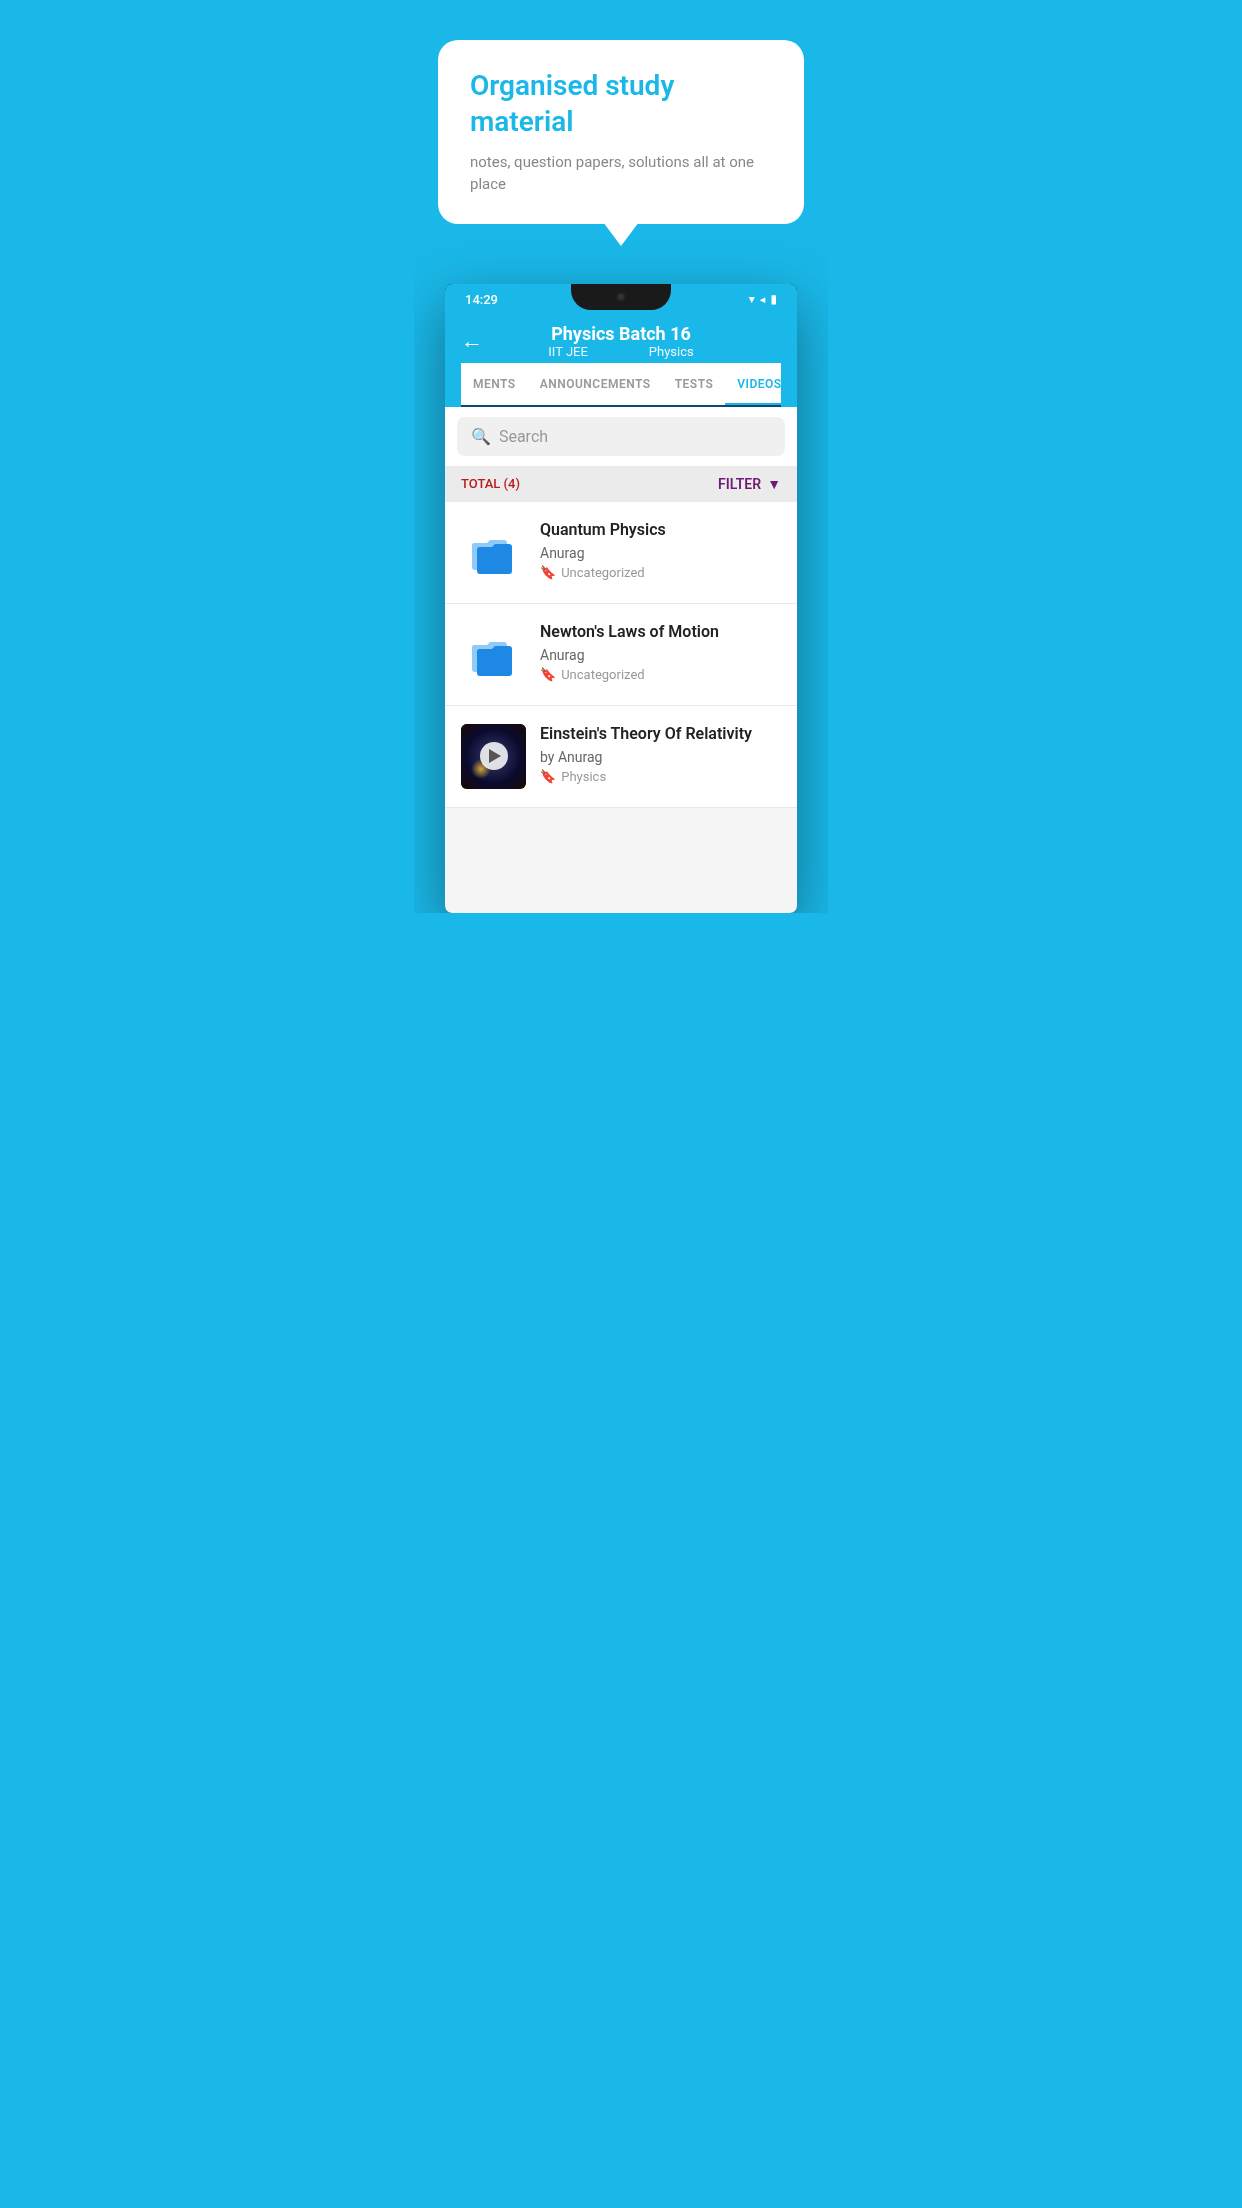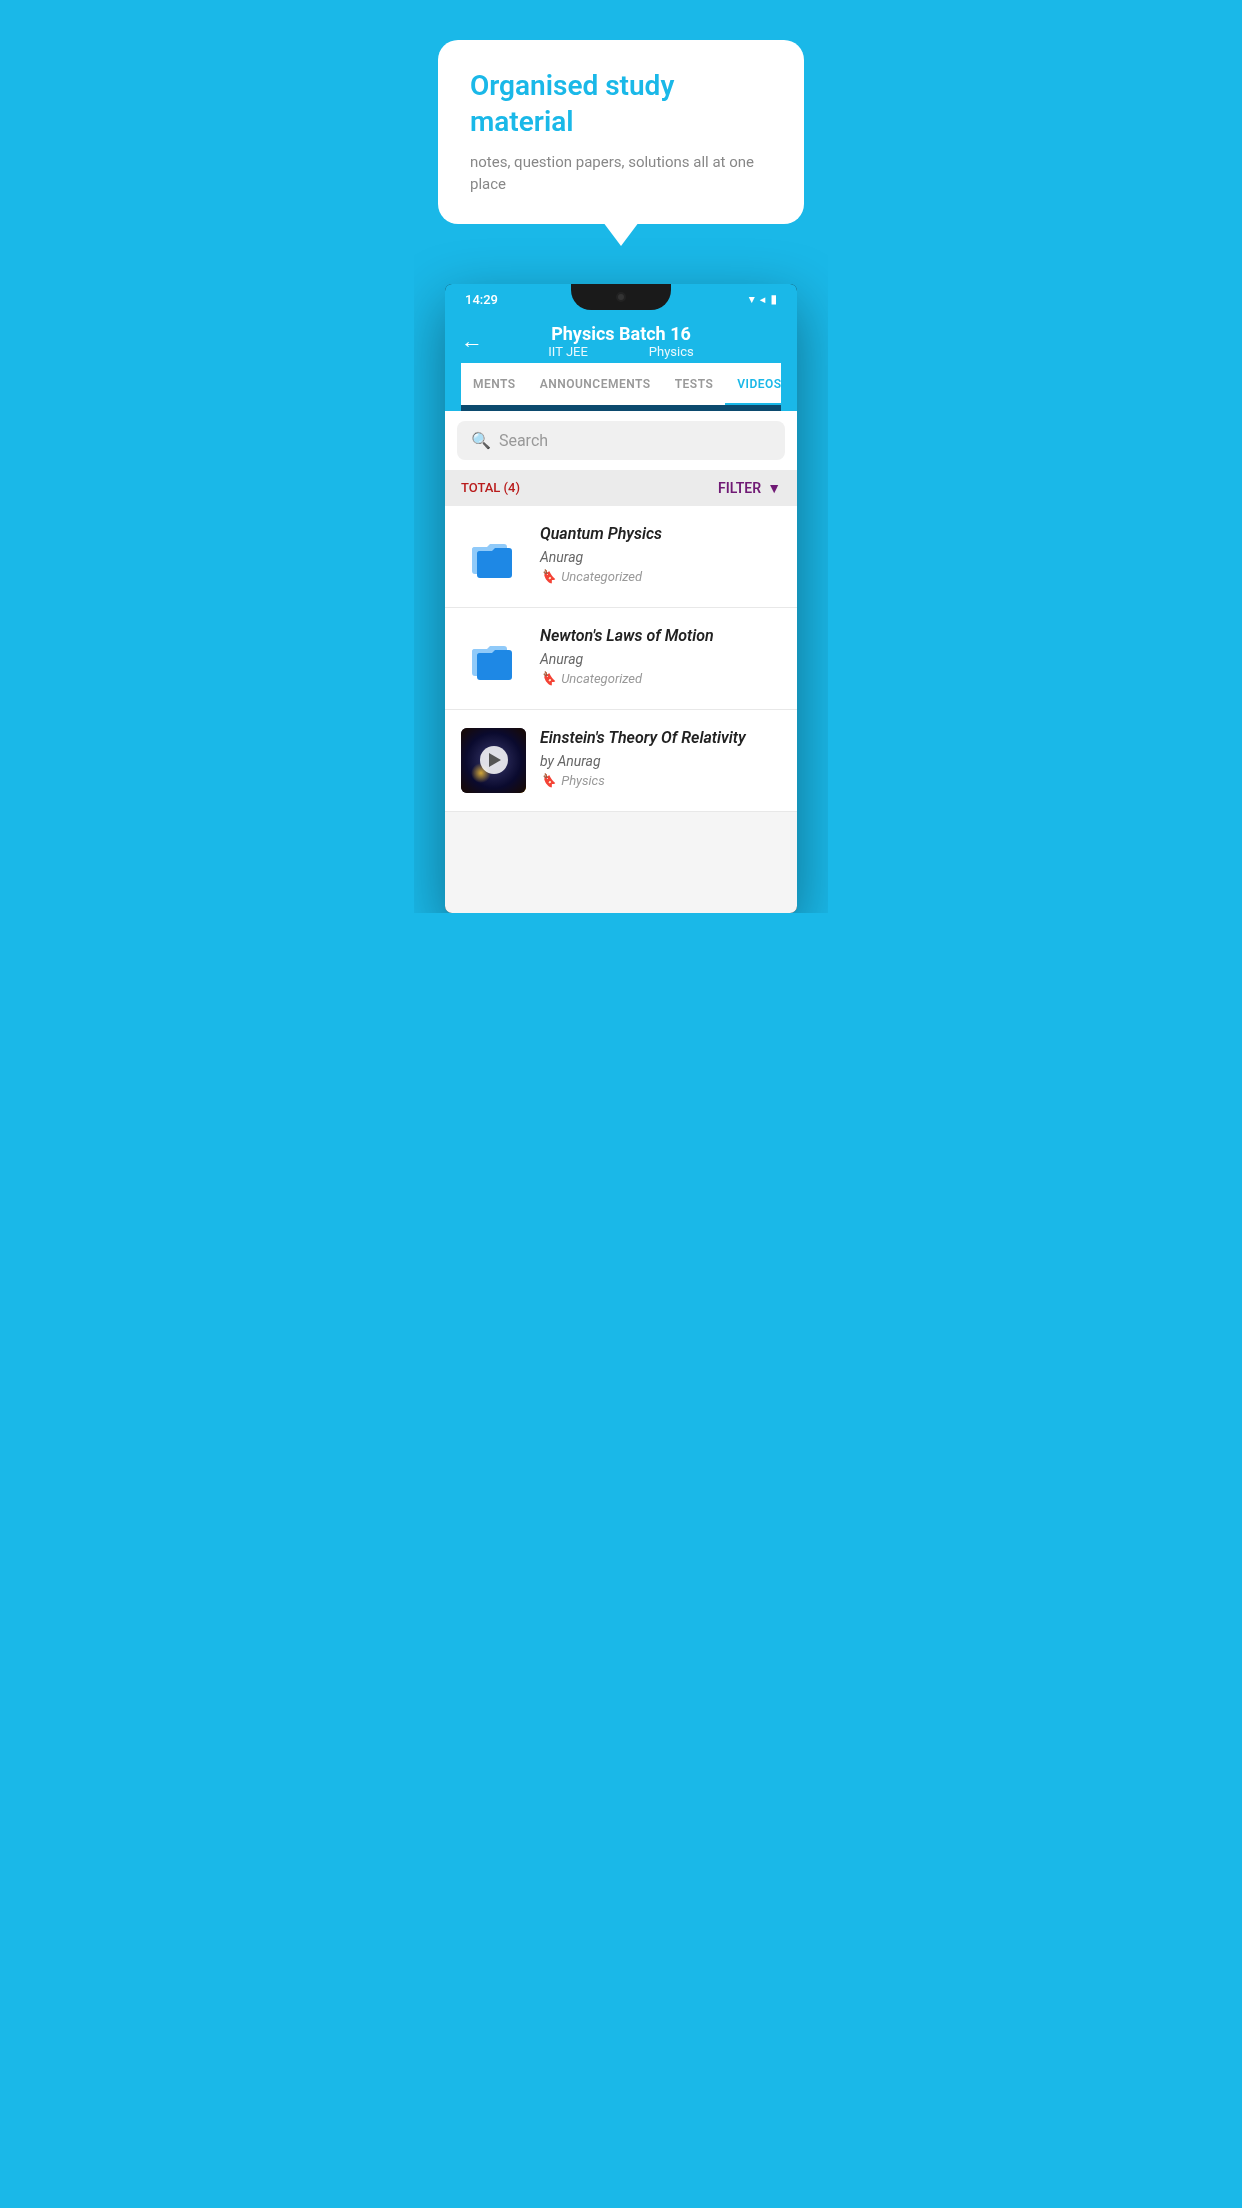--- a/index.html
+++ b/index.html
@@ -163,21 +163,21 @@
     .header-subtitle span {
       margin: 0 12px;
     }
 
     
     .tab-bar {
       background: white;
       display: flex;
       overflow-x: auto;
       scrollbar-width: none;
-      border-bottom: 6px solid #0c4a6e;
+      border-bottom: 2px solid #0c4a6e;
     }
 
     .tab-bar::-webkit-scrollbar { display: none; }
 
     .tab-item {
       flex-shrink: 0;
       padding: 14px 12px;
       font-size: 12px;
       font-weight: 600;
       color: #999;
@@ -254,21 +254,20 @@
       cursor: pointer;
     }
 
     .filter-icon {
       font-size: 14px;
     }
 
     
     .video-list {
       background: white;
-      font-style: italic;
     }
 
     .video-item {
       display: flex;
       align-items: flex-start;
       padding: 18px 16px;
       border-bottom: 1px solid #e8e8e8;
       cursor: pointer;
       gap: 14px;
     }

